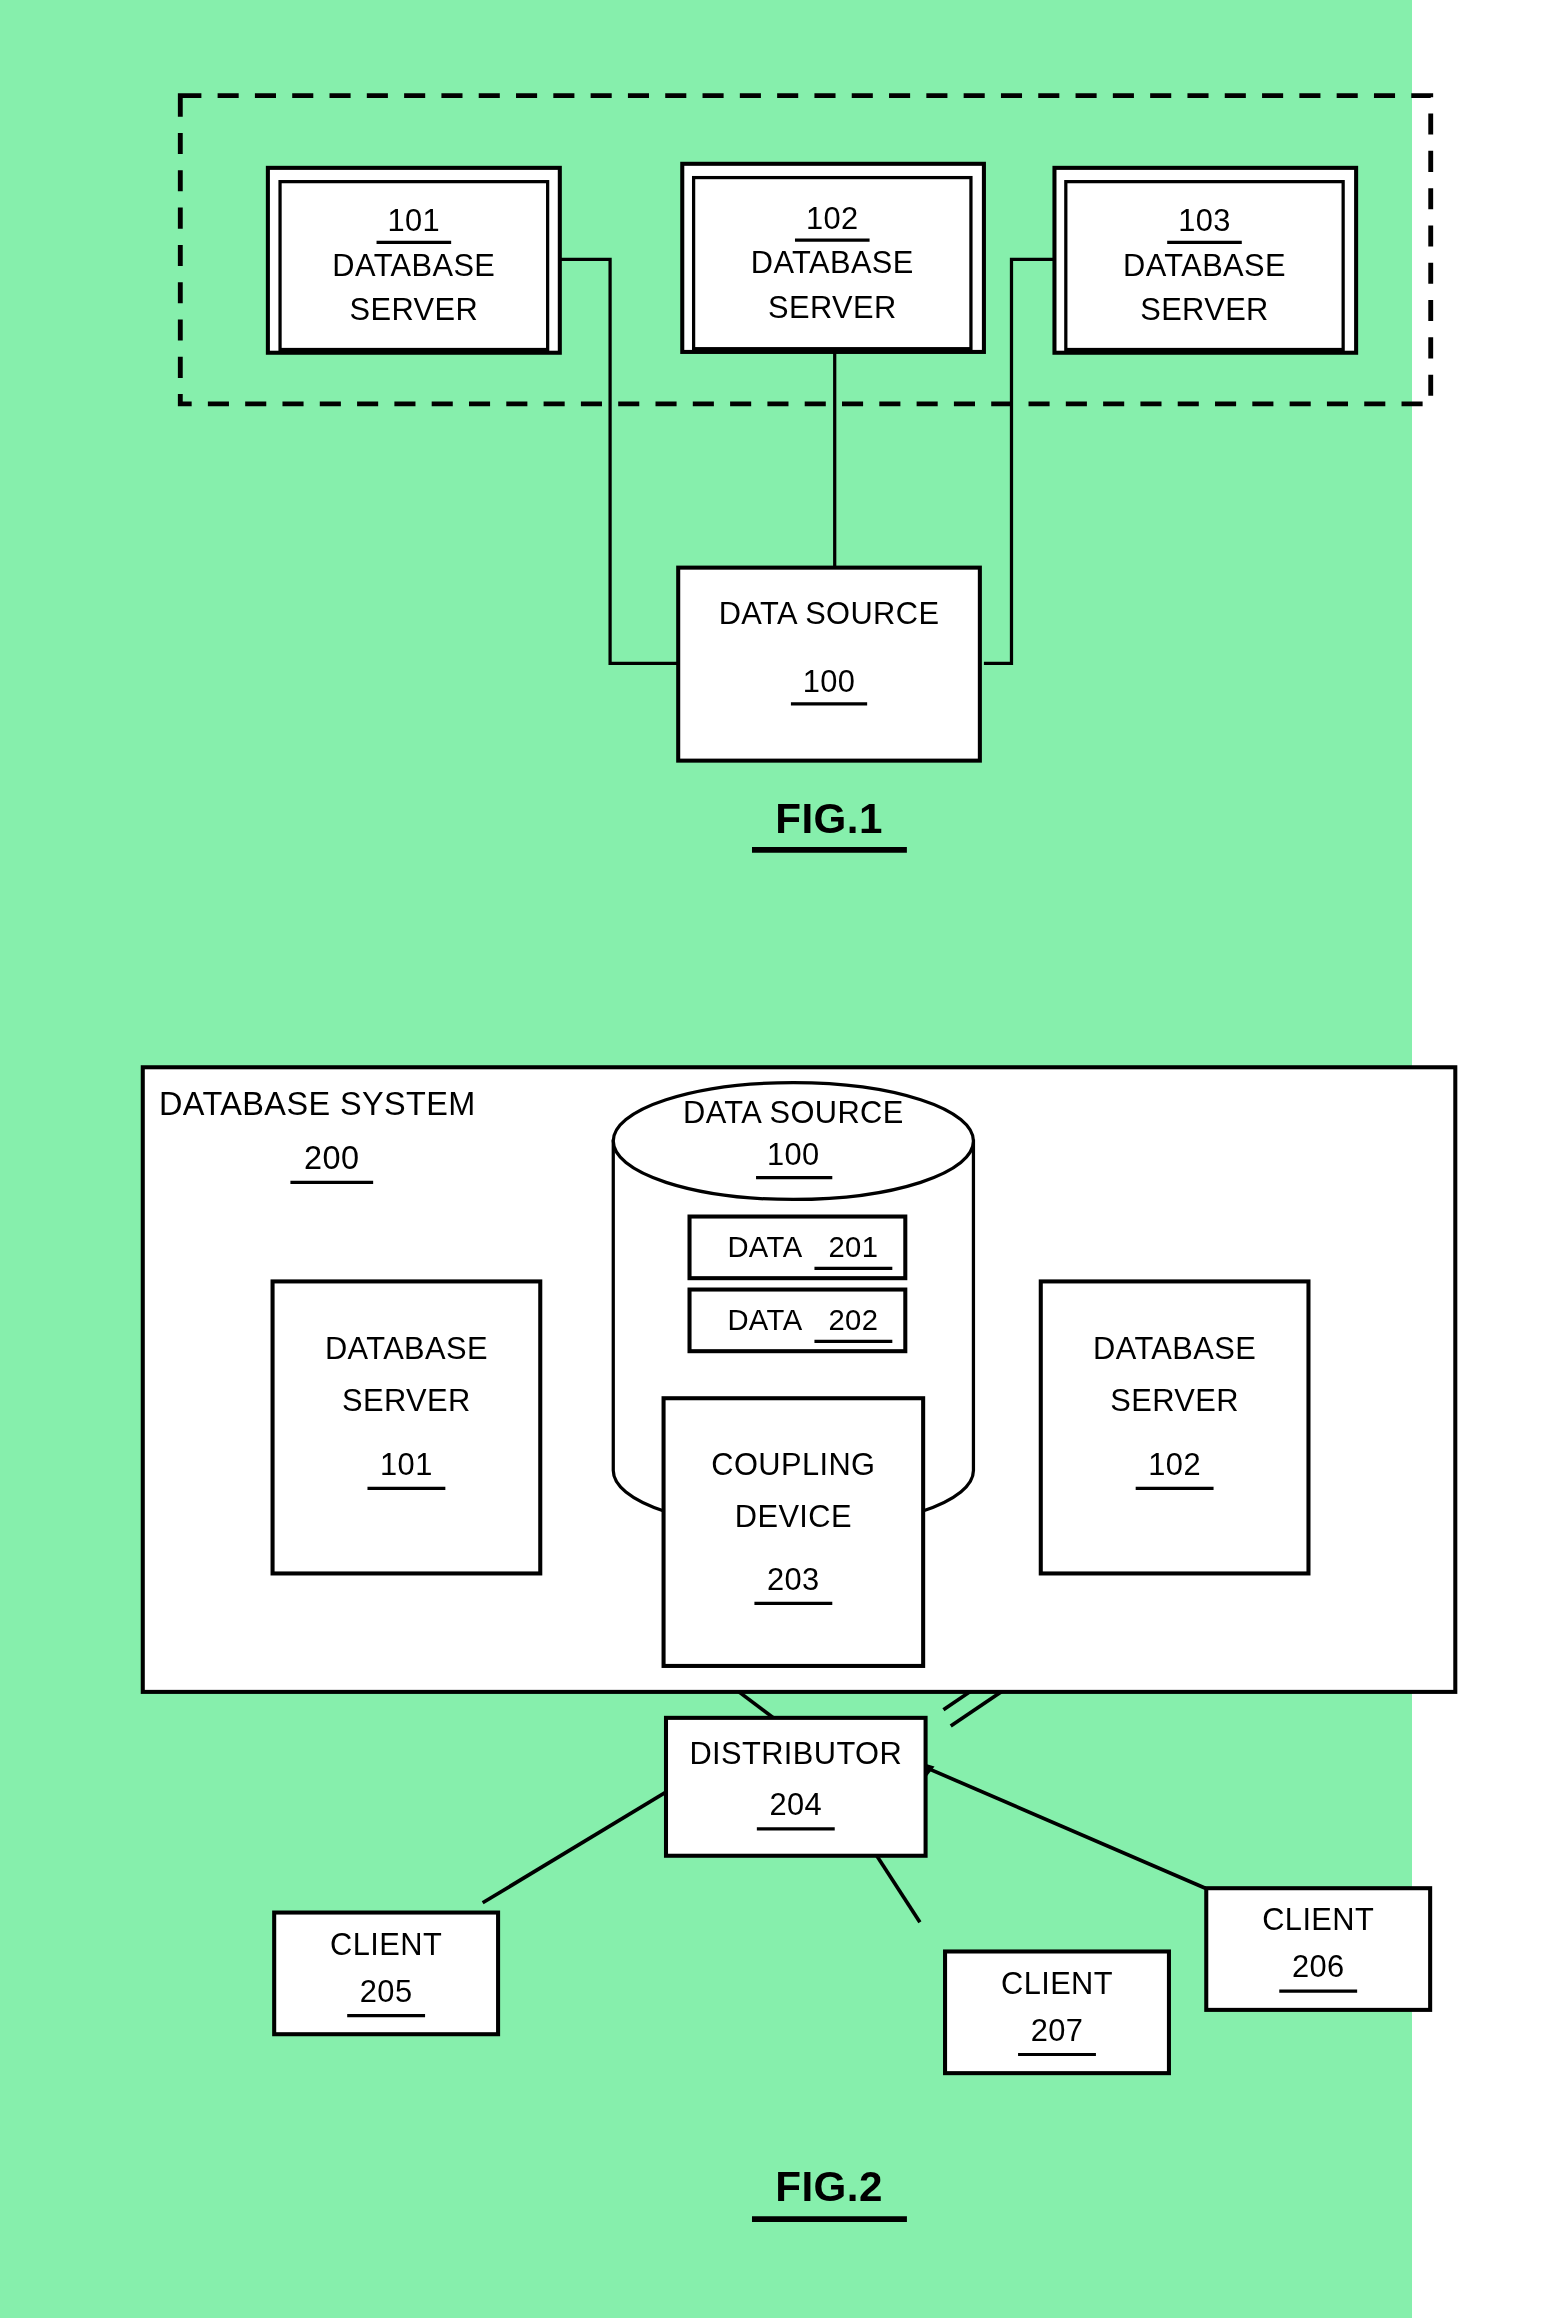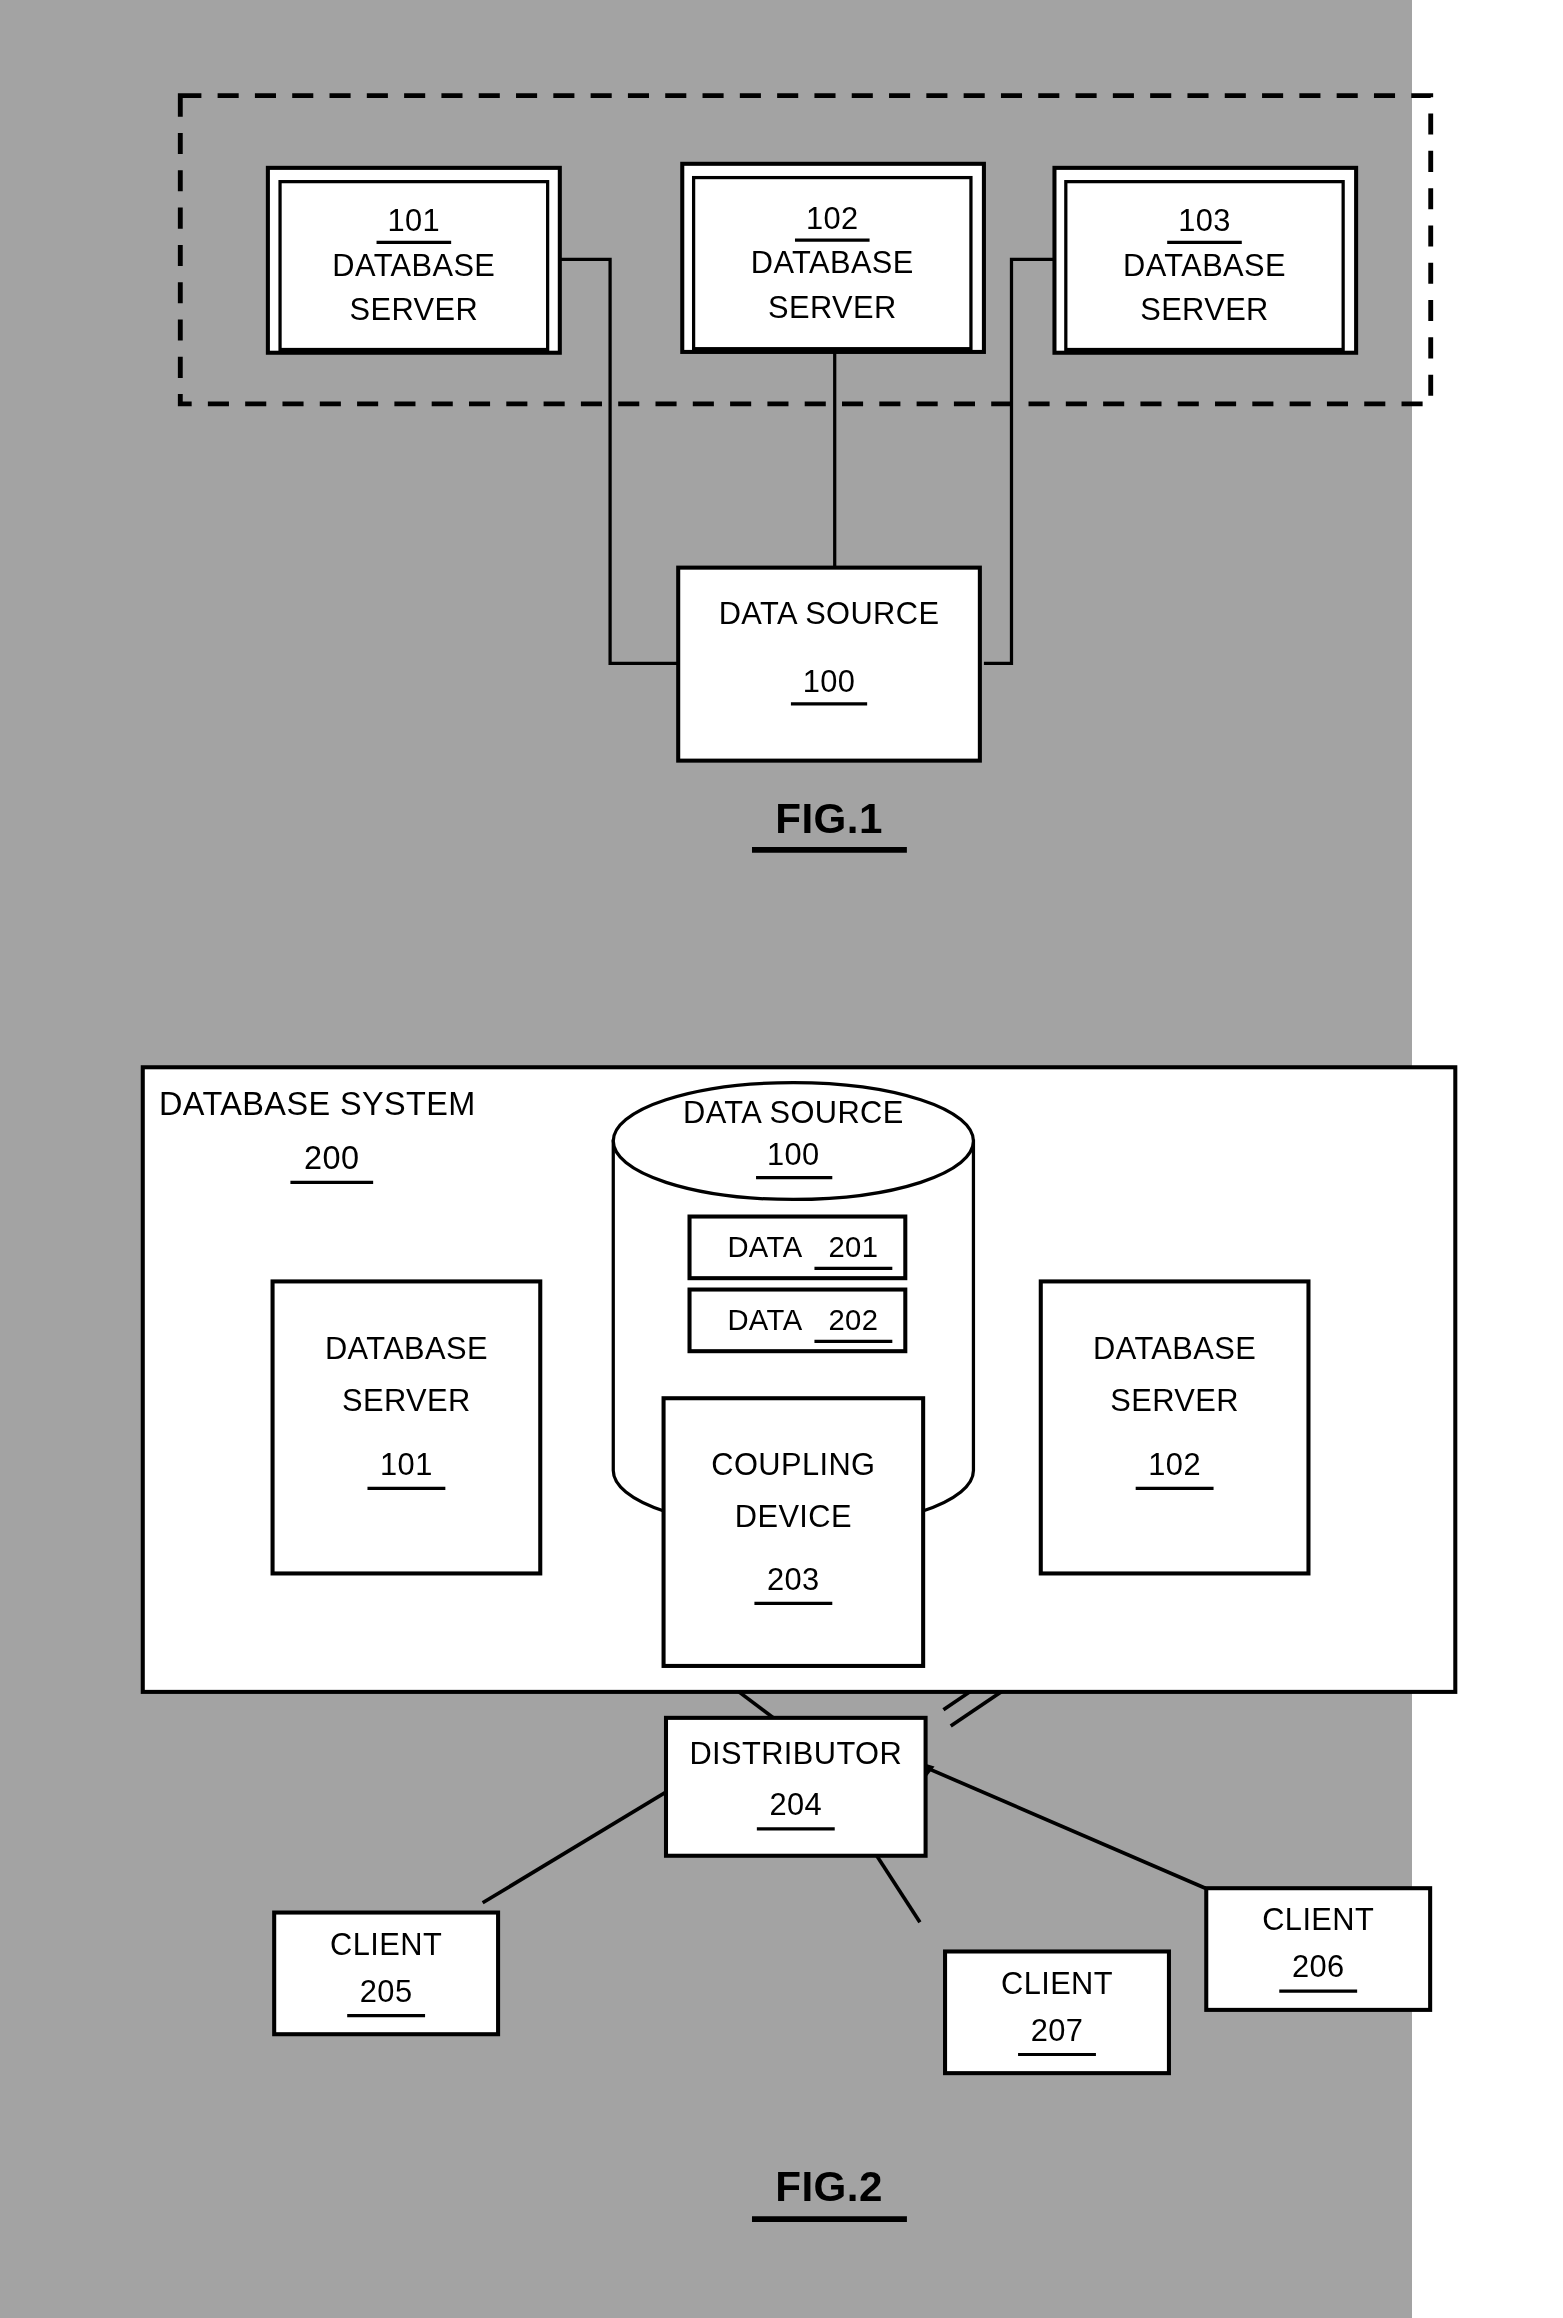--- a/index.html
+++ b/index.html
@@ -11,21 +11,21 @@
     width: 1564px;
     height: 2319px;
     font-family: "Liberation Sans", sans-serif;
     color: #000000;
     overflow: hidden;
   }
   #sheet {
     position: relative;
     width: 1412px;
     height: 2319px;
-    background: #a3a3a3;
+    background: #86efac;
   }
   svg.figure {
     display: block;
     position: absolute;
     left: 0;
     top: 0;
   }
   text {
     font-family: "Liberation Sans", sans-serif;
     fill: #000000;

